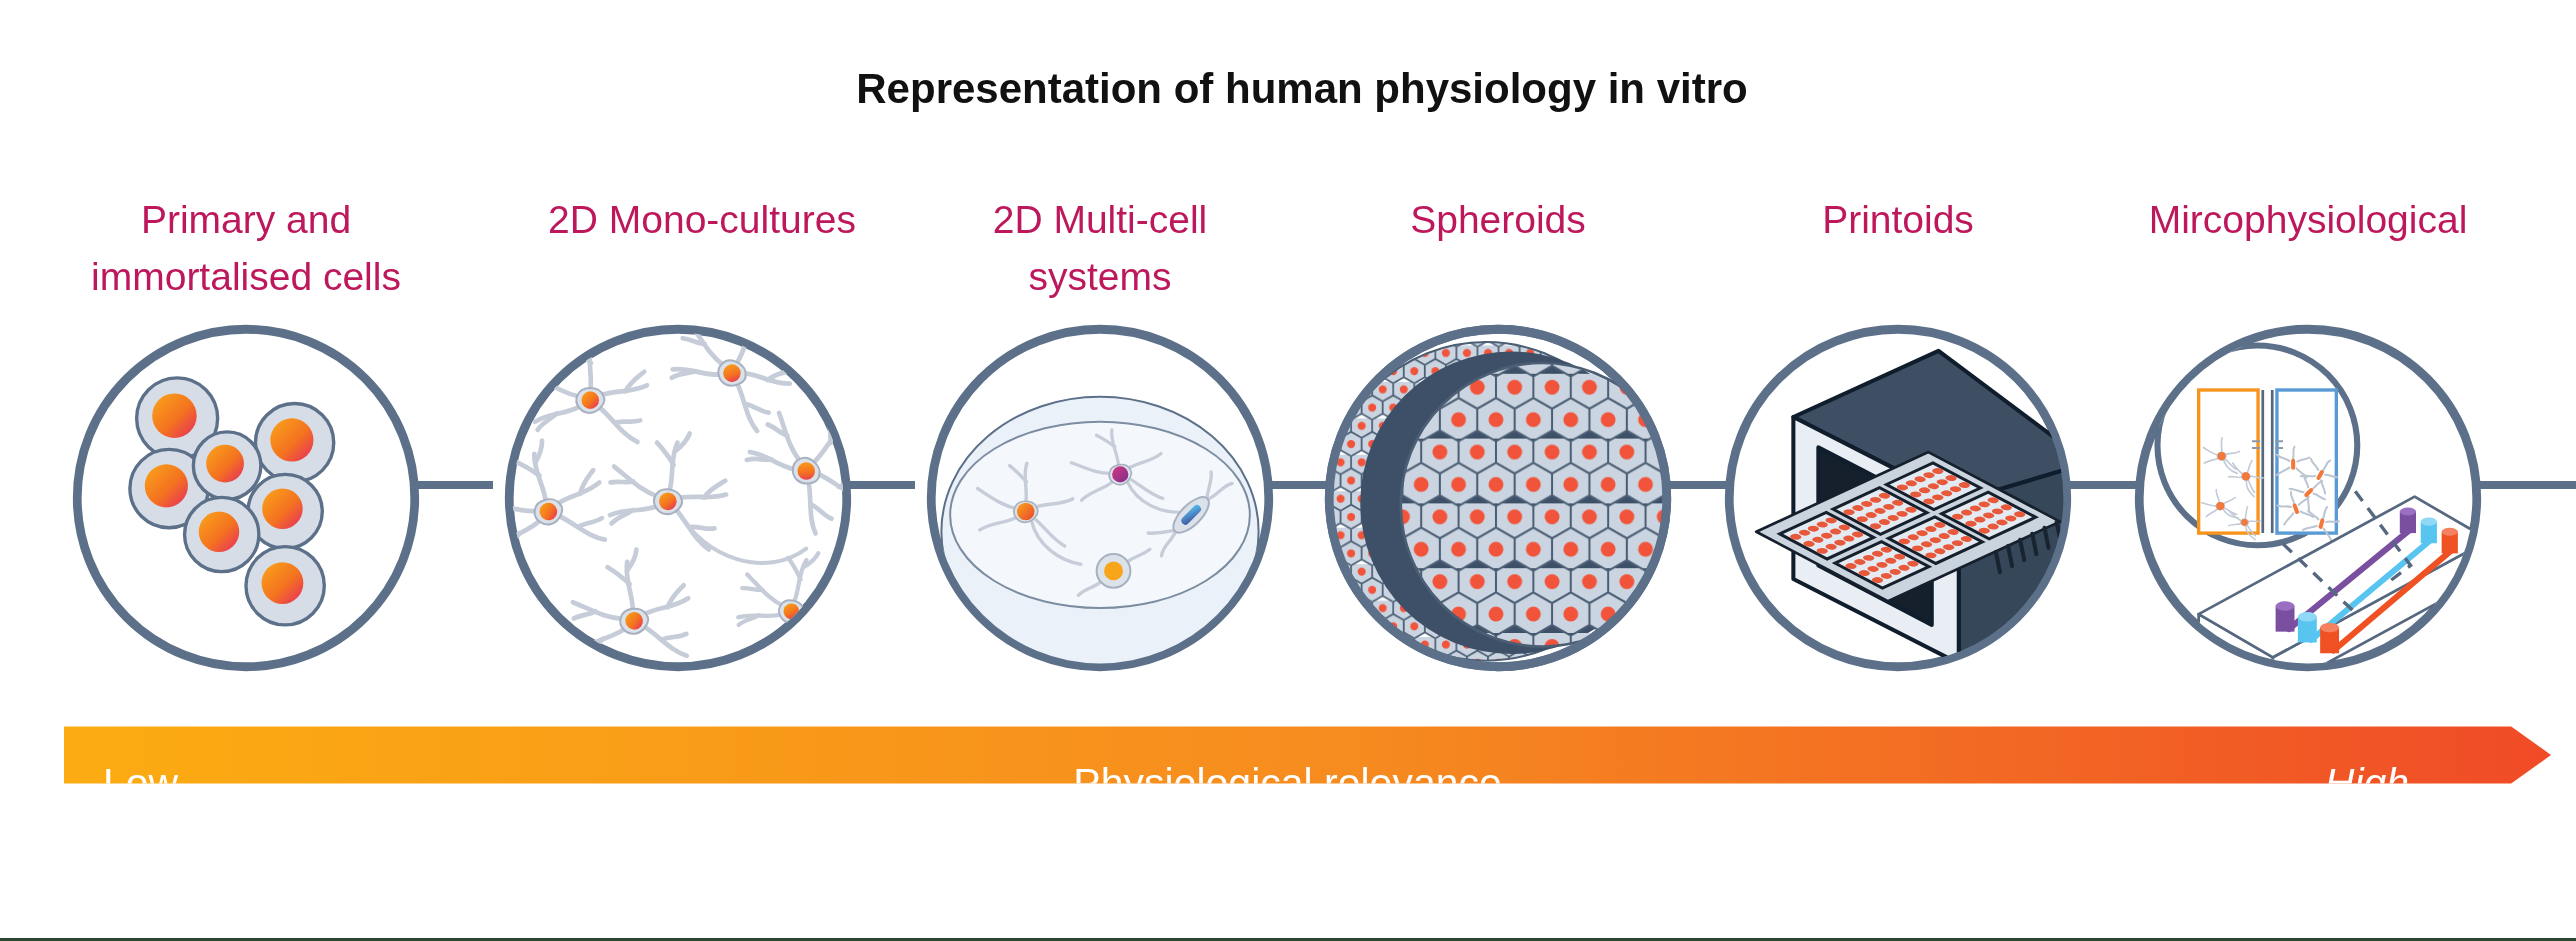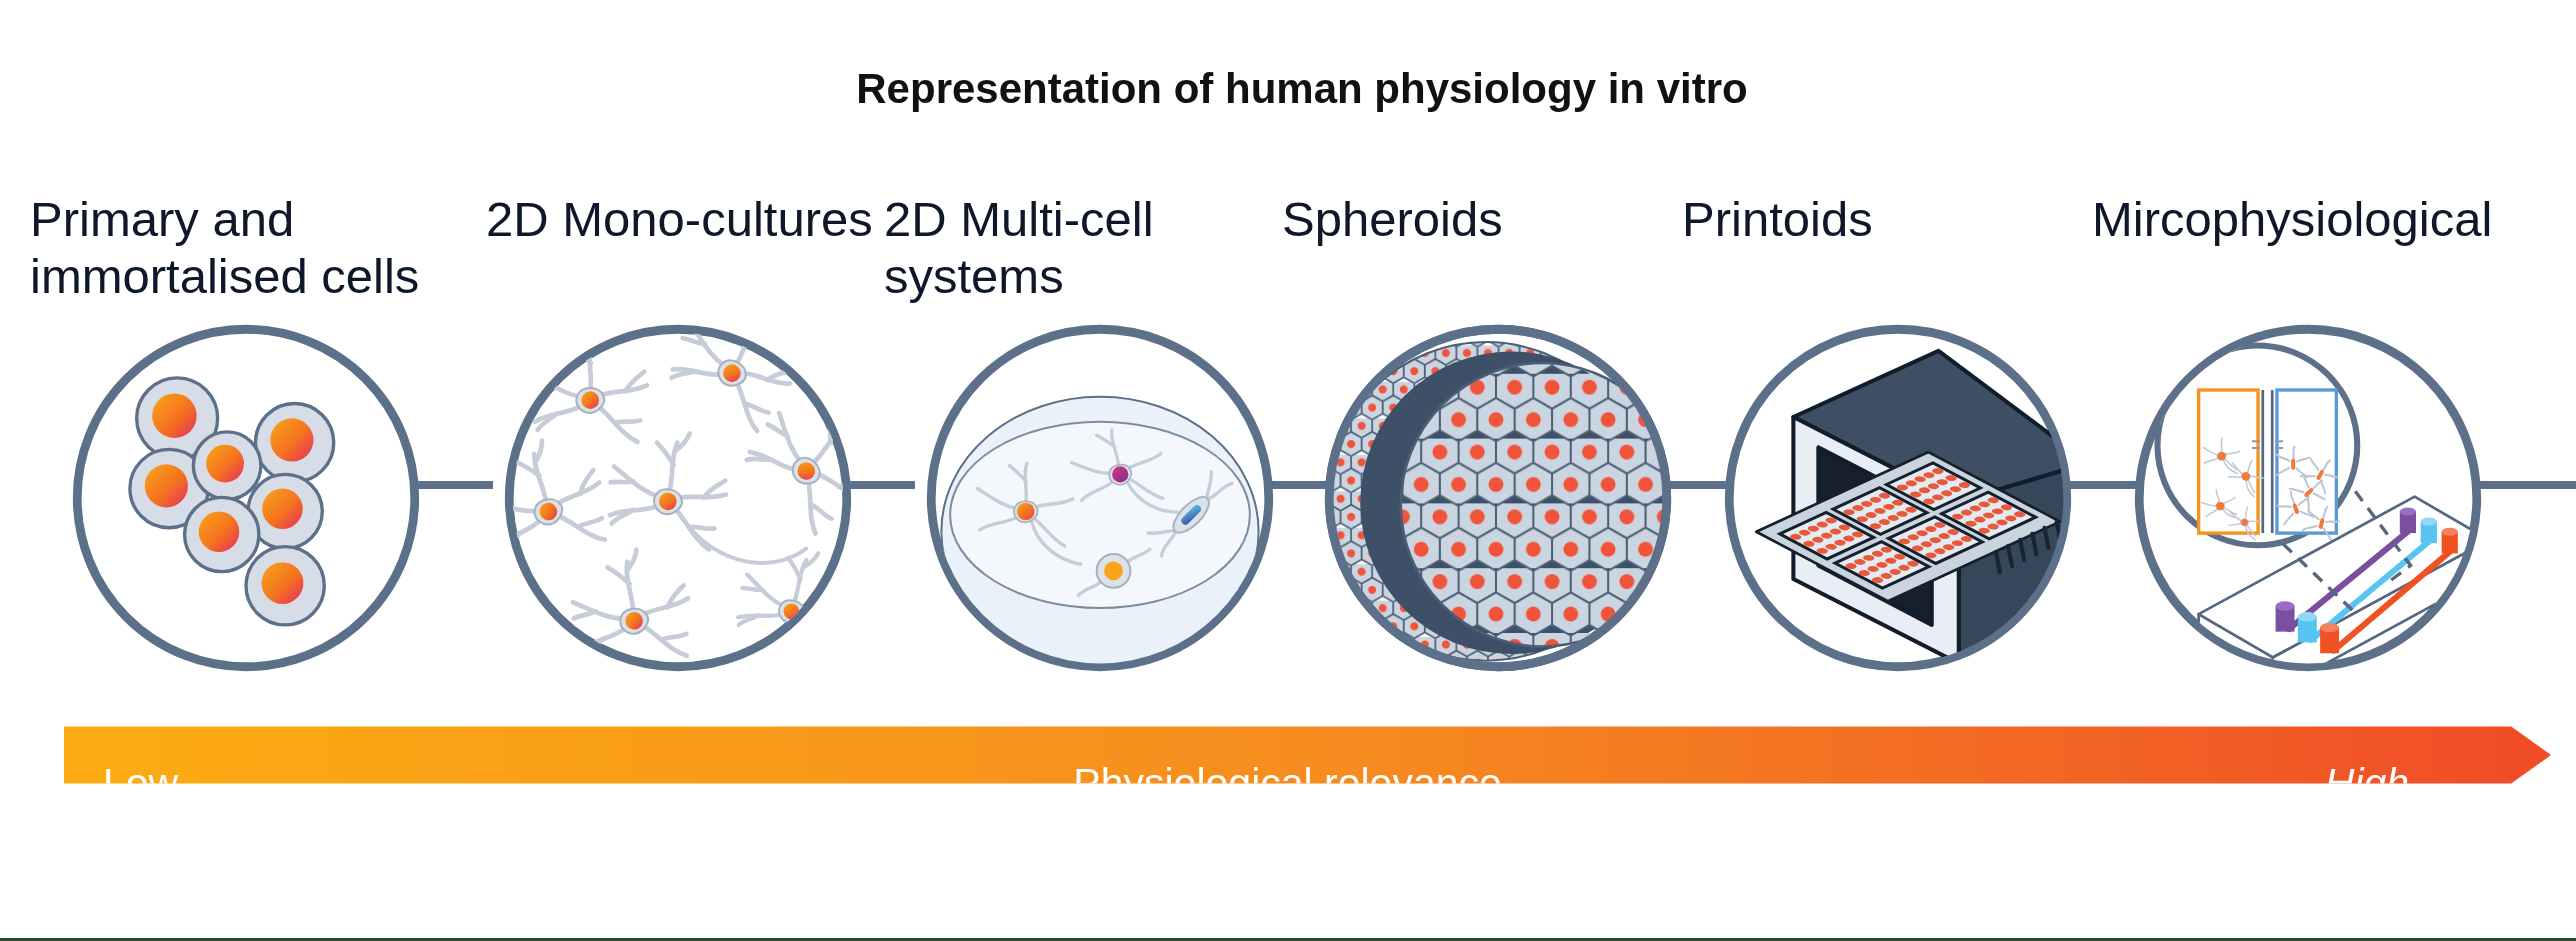--- a/index.html
+++ b/index.html
@@ -1,21 +1,21 @@
 <!DOCTYPE html>
 <html style="font-size:10.8px"><head>
 <meta charset="utf-8">
 <style>
   html,body{margin:0;padding:0;background:#ffffff;}
   #figure{position:relative;width:2576px;height:941px;background:#ffffff;overflow:hidden;
           font-family:"Liberation Sans","DejaVu Sans",sans-serif;padding-left:28px;}
   .title{position:absolute;top:65px;left:0;width:100%;text-align:center;
          font-size:42px;font-weight:bold;color:#111;letter-spacing:0px;}
-  .stage-label{position:absolute;top:191px;width:432px;text-align:left;
-               font-size:49px;line-height:57px;color:#0f172a;}
+  .stage-label{position:absolute;top:191px;width:432px;text-align:center;
+               font-size:39px;line-height:57px;color:#be185d;}
   .stage-icon{position:absolute;top:309px;width:378px;height:378px;}
   .connector{position:absolute;top:481px;height:8px;background:#5C7089;}
   .axis-bar{position:absolute;left:64px;top:724px;width:2487px;height:62px;
             background:linear-gradient(90deg,#FCAC12 0%,#F68B1F 52%,#F04B27 100%);
             clip-path:polygon(0 4%,98.4% 4%,100% 50%,98.4% 96%,0 96%);}
   .axis-text{position:absolute;top:0;height:62px;line-height:62px;color:#ffffff;
              font-size:41px;white-space:nowrap;margin-top:28px;}
   .axis-low{left:39px;}
   .axis-center{left:49.2%;transform:translateX(-50%);text-align:center;}
   .axis-high{left:92.6%;transform:translateX(-50%);font-style:italic;}

